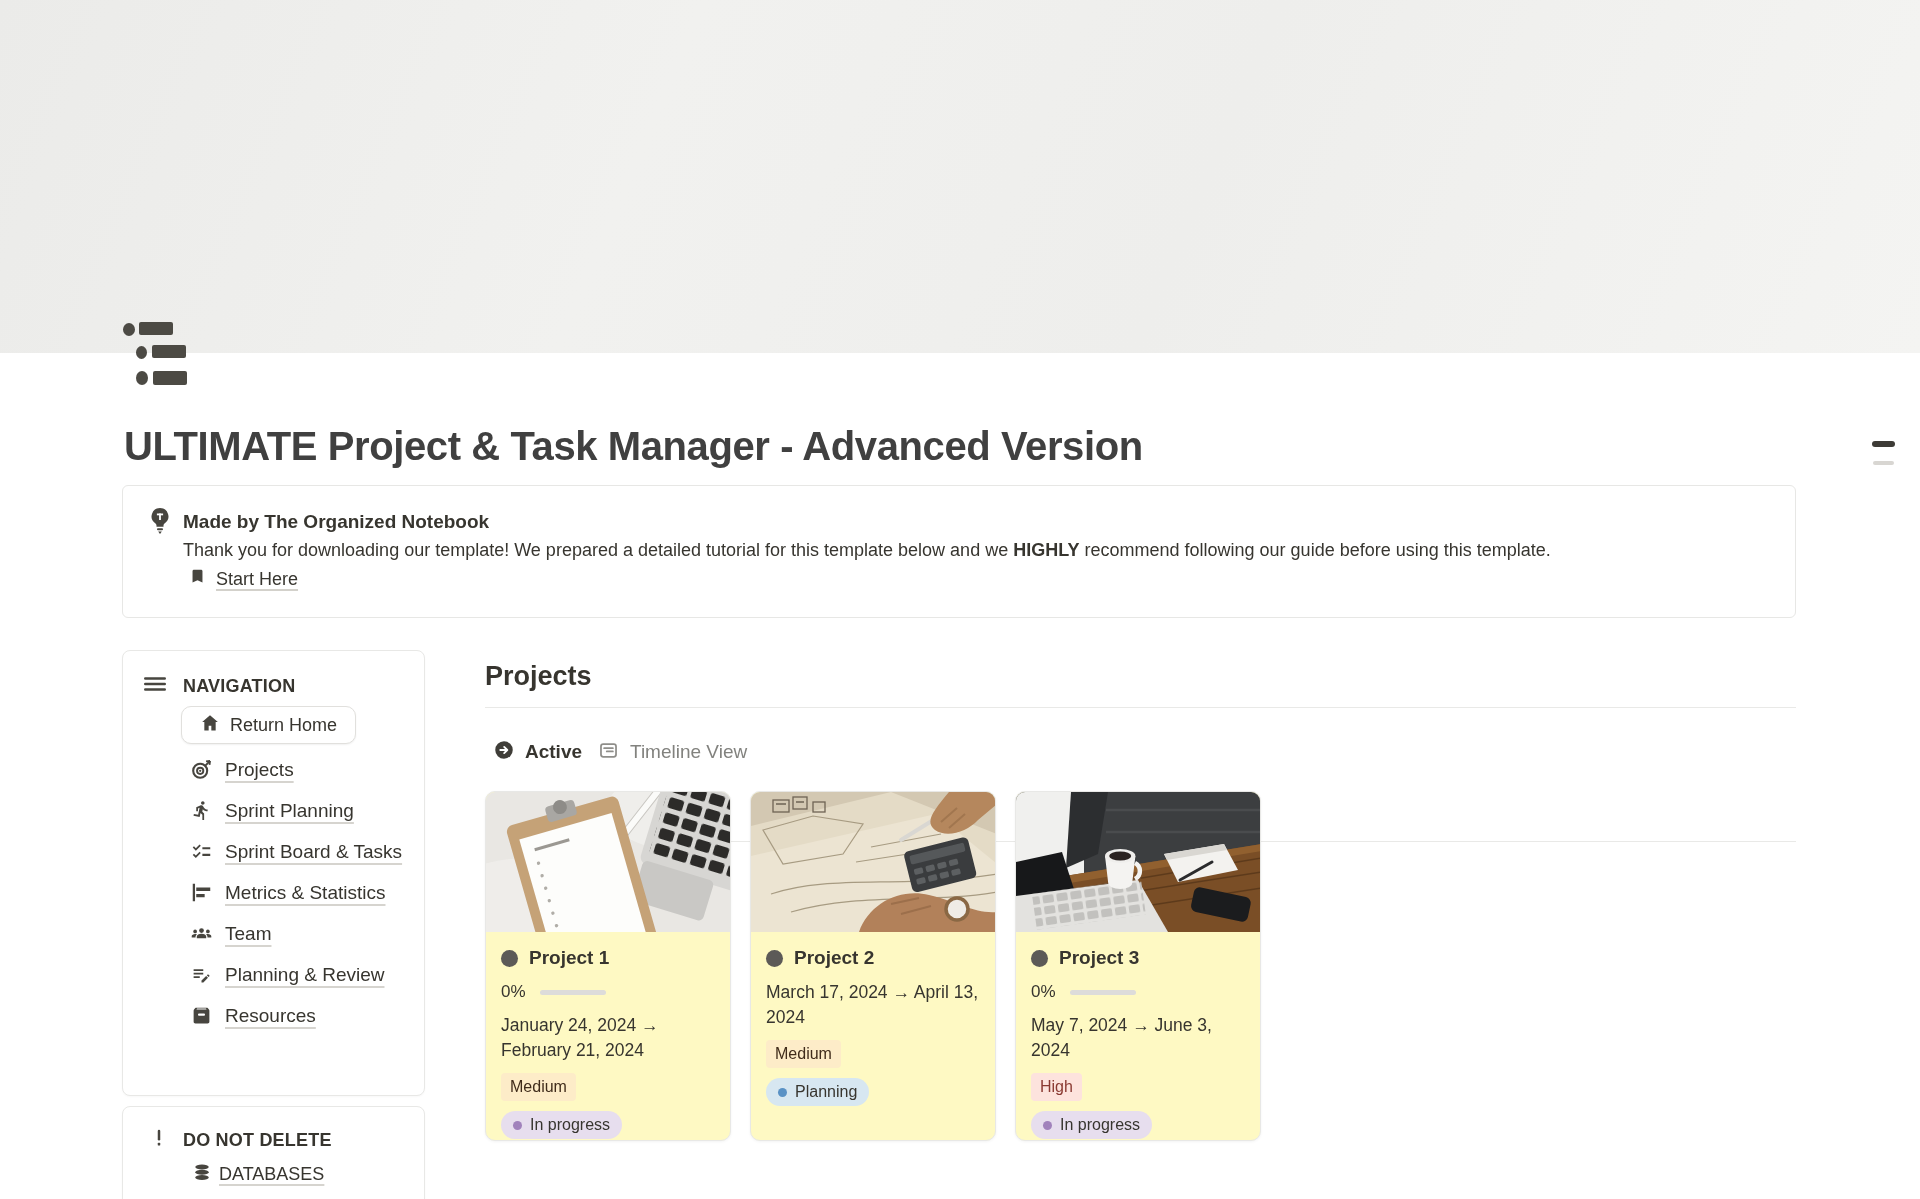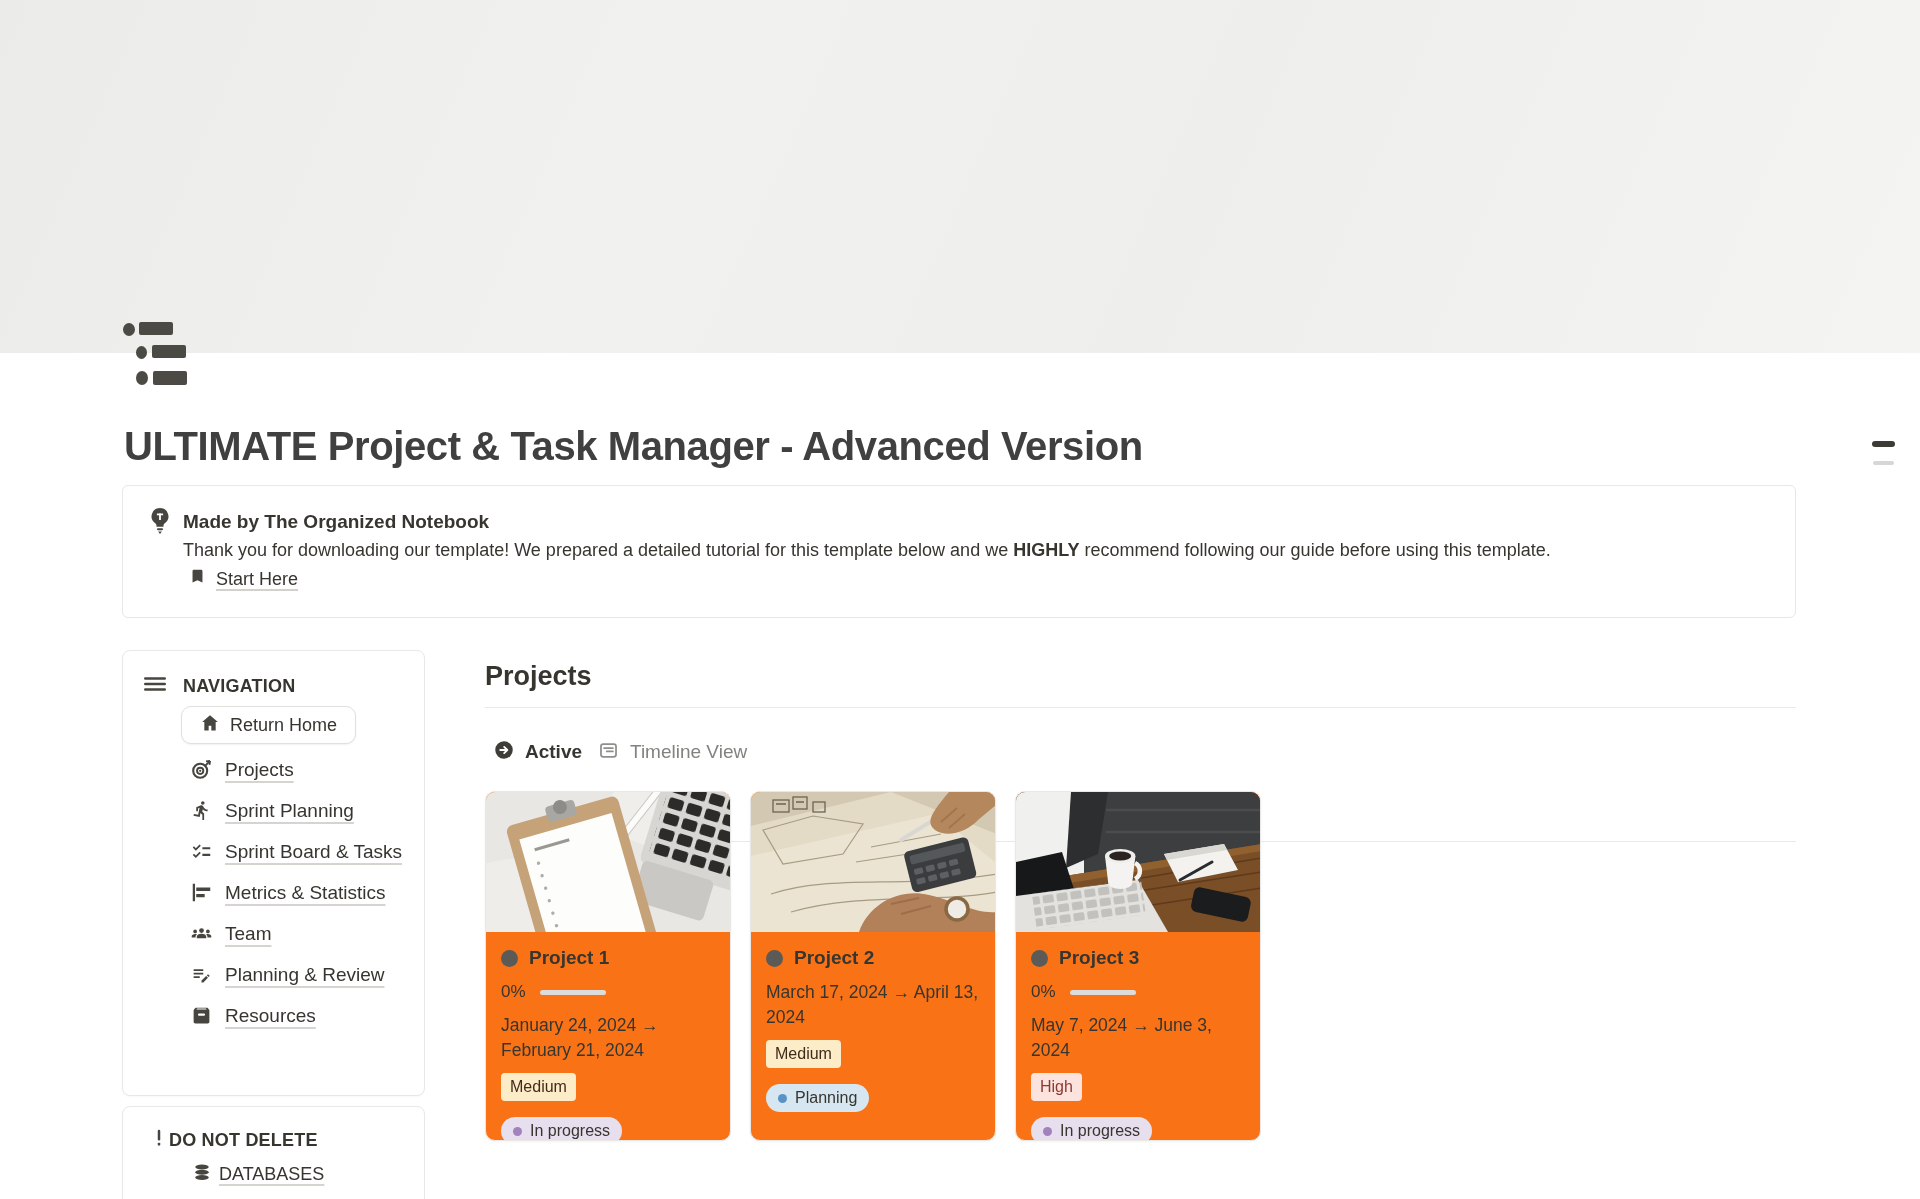--- a/index.html
+++ b/index.html
@@ -63,33 +63,33 @@
   .tabs { position:absolute; left:0; top:73px; width:1311px; height:36px; }
   .tab { position:absolute; display:flex; align-items:center; gap:11px; height:36px; cursor:pointer; }
   .tab.active-tab { left:9px;text-align:center; }
   .tab.timeline-tab { left:113px; }
   .tab .lbl-active { font-size:19px; font-weight:600; color:#37352f; }
   .tab .lbl-idle { font-size:19px; font-weight:400; color:#82827e; }
   .tabs-baseline { position:absolute; left:0; top:107px; width:1311px; height:1px; background:#e9e9e7; }
   .active-bar { position:absolute; left:0; top:105px; width:103px; height:3px; background:#37352f; border-radius:1px; }
 
   .cards { position:absolute; left:0; top:130px; display:flex; gap:19px; }
-  .card { width:246px; height:350px; background:#f97316; border:1px solid #e8e8e6; border-radius:10px;
+  .card { width:246px; height:350px; background:#fef9c3; border:1px solid #e8e8e6; border-radius:10px;
           overflow:hidden; box-shadow:0 1px 3px rgba(15,15,15,.05); cursor:pointer; }
   .card-img { width:246px; height:140px; display:block; }
   .card-body { padding:15px 14px 0 15px; }
   .card-title-row { display:flex; align-items:center; gap:11px; }
   .title-dot { width:17px; height:17px; border-radius:50%; background:#5c5a57; flex:0 0 17px; }
   .card-title { font-size:19px; font-weight:600; }
   .progress-row { display:flex; align-items:center; gap:14px; margin-top:13px; }
   .progress-label { font-size:17px; }
   .progress-track { width:66px; height:5px; background:#dddcda; border-radius:3px; }
   .card-dates { margin-top:11px; font-size:17.5px; line-height:25px; }
   .pill { display:inline-block; margin-top:10px; font-size:16px; line-height:1; padding:6px 9px; border-radius:4px; }
-  .status-pill { display:inline-flex; align-items:center; gap:8px; margin-top:16px;
+  .status-pill { display:inline-flex; align-items:center; gap:8px; margin-top:10px;
                  font-size:16px; line-height:1; padding:6px 12px; border-radius:999px; }
   .sdot { width:9px; height:9px; border-radius:50%; }
   .ico-dark { fill:#47453f; }
   .stroke-dark { stroke:#47453f; }
 </style>
 </head>
 <body>
 
 <div class="cover"></div>
 
@@ -215,21 +215,21 @@
           <path class="ico-dark" d="M20.5 5.2 19.1 3.5c-.3-.3-.7-.5-1.1-.5H6c-.4 0-.8.2-1.1.5L3.5 5.2c-.3.4-.5.8-.5 1.3V19c0 1.1.9 2 2 2h14c1.1 0 2-.9 2-2V6.5c0-.5-.2-.9-.5-1.3zM6.2 5l.8-1h10l.8 1H6.2z"></path>
           <rect x="8" y="9.8" width="8" height="2.4" rx="1.1" fill="#fff"></rect>
         </svg>
       </span>
       <a class="nav-link">Resources</a>
     </div>
   </div>
 </div>
 
 <div class="side-card danger-card">
-  <div class="side-head" style="top:18px;left:26px;gap:0">
+  <div class="side-head" style="top:18px;left:26px;gap:14px">
     <span>
       <svg width="20" height="22" viewBox="0 0 24 24">
         <rect x="10.5" y="2" width="3" height="13" rx="1.5" class="ico-dark"></rect>
         <rect x="10.5" y="17.6" width="3" height="3.4" rx="1" class="ico-dark"></rect>
       </svg>
     </span>
     <span class="hd">DO NOT DELETE</span>
   </div>
   <div class="db-row">
     <span>

